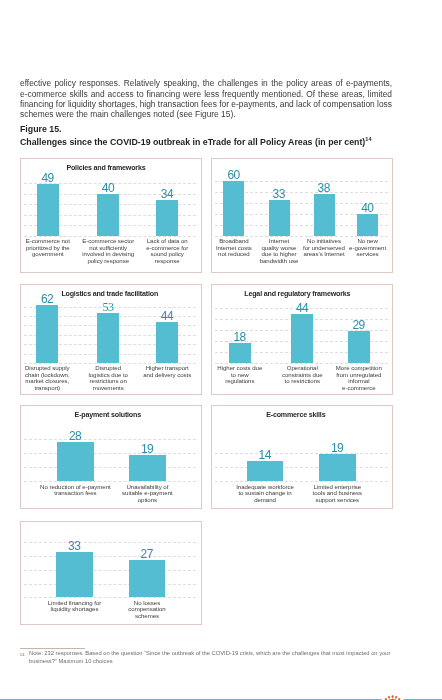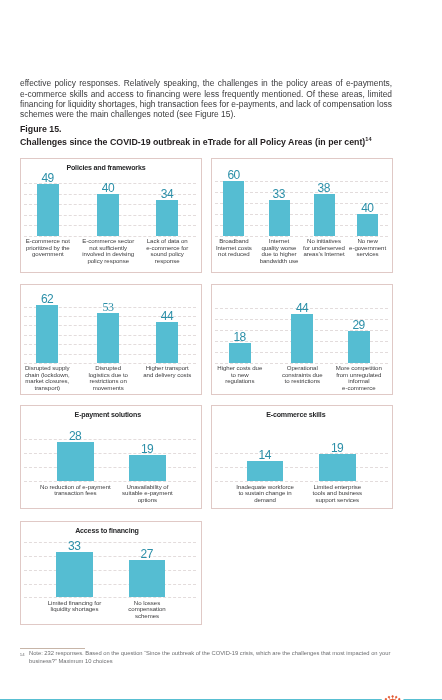--- a/index.html
+++ b/index.html
@@ -127,20 +127,21 @@
         <div>areas’s Internet</div>
       </div>
       <div class="bar" style="left: 357.1px; width: 21px; top: 193.9px; height: 21.8px;"></div>
       <div class="val" style="left: 353.6px; width: 28px; top: 185px;">40</div>
       <div class="cat" style="left: 345.1px; width: 45px; top: 218px;">
         <div>No new</div>
         <div>e-government</div>
         <div>services</div>
       </div>
       <div class="panel" style="left: 20px; top: 264px; width: 181.5px; height: 110.5px;"></div>
+      <div class="ptitle" style="left: 21px; width: 177.5px; top: 269.6px;">Logistics and trade facilitation</div>
       <div class="grid" style="top: 343px; left: 24.4px; width: 172.1px;"></div>
       <div class="grid" style="top: 333.6px; left: 24.4px; width: 172.1px;"></div>
       <div class="grid" style="top: 324.2px; left: 24.4px; width: 172.1px;"></div>
       <div class="grid" style="top: 314.8px; left: 24.4px; width: 172.1px;"></div>
       <div class="grid" style="top: 305.4px; left: 24.4px; width: 172.1px;"></div>
       <div class="grid" style="top: 296px; left: 24.4px; width: 172.1px;"></div>
       <div class="grid" style="top: 286.6px; left: 24.4px; width: 172.1px;"></div>
       <div class="bar" style="left: 36.3px; width: 22px; top: 284.72px; height: 58.28px;"></div>
       <div class="val" style="left: 33.3px; width: 28px; top: 275.82px;">62</div>
       <div class="cat" style="left: 17.3px; width: 60px; top: 345.3px;">
@@ -157,20 +158,21 @@
         <div>restrictions on</div>
         <div>movements</div>
       </div>
       <div class="bar" style="left: 156.2px; width: 22px; top: 301.64px; height: 41.36px;"></div>
       <div class="val" style="left: 153.2px; width: 28px; top: 292.74px;">44</div>
       <div class="cat" style="left: 138.2px; width: 58px; top: 345.3px;">
         <div>Higher transport</div>
         <div>and delivery costs</div>
       </div>
       <div class="panel" style="left: 211px; top: 264px; width: 181.6px; height: 110.5px;"></div>
+      <div class="ptitle" style="left: 208.5px; width: 177.6px; top: 269.6px;">Legal and regulatory frameworks</div>
       <div class="grid" style="top: 342.7px; left: 215.4px; width: 172.6px;"></div>
       <div class="grid" style="top: 331.7px; left: 215.4px; width: 172.6px;"></div>
       <div class="grid" style="top: 320.7px; left: 215.4px; width: 172.6px;"></div>
       <div class="grid" style="top: 309.7px; left: 215.4px; width: 172.6px;"></div>
       <div class="grid" style="top: 298.7px; left: 215.4px; width: 172.6px;"></div>
       <div class="grid" style="top: 287.7px; left: 215.4px; width: 172.6px;"></div>
       <div class="bar" style="left: 228.8px; width: 22px; top: 322.9px; height: 19.8px;"></div>
       <div class="val" style="left: 225.8px; width: 28px; top: 314px;">18</div>
       <div class="cat" style="left: 209.8px; width: 60px; top: 345.3px;">
         <div>Higher costs due</div>
@@ -224,21 +226,20 @@
         <div>demand</div>
       </div>
       <div class="bar" style="left: 319.05px; width: 36.5px; top: 434.02px; height: 26.98px;"></div>
       <div class="val" style="left: 323.3px; width: 28px; top: 425.12px;">19</div>
       <div class="cat" style="left: 293.3px; width: 88px; top: 463.6px;">
         <div>Limited enterprise</div>
         <div>tools and business</div>
         <div>support services</div>
       </div>
       <div class="panel" style="left: 20px; top: 500.8px; width: 181.5px; height: 104.5px;"></div>
-      <div class="ptitle" style="left: 18.2px; width: 177.5px; top: 506.6px;">Access to financing</div>
       <div class="grid" style="top: 577.3px; left: 24.4px; width: 172.1px;"></div>
       <div class="grid" style="top: 563.55px; left: 24.4px; width: 172.1px;"></div>
       <div class="grid" style="top: 549.8px; left: 24.4px; width: 172.1px;"></div>
       <div class="grid" style="top: 536.05px; left: 24.4px; width: 172.1px;"></div>
       <div class="grid" style="top: 522.3px; left: 24.4px; width: 172.1px;"></div>
       <div class="bar" style="left: 56.25px; width: 36.5px; top: 531.925px; height: 45.375px;"></div>
       <div class="val" style="left: 60.5px; width: 28px; top: 523.025px;">33</div>
       <div class="cat" style="left: 30.5px; width: 88px; top: 579.6px;">
         <div>Limited financing for</div>
         <div>liquidity shortages</div>

